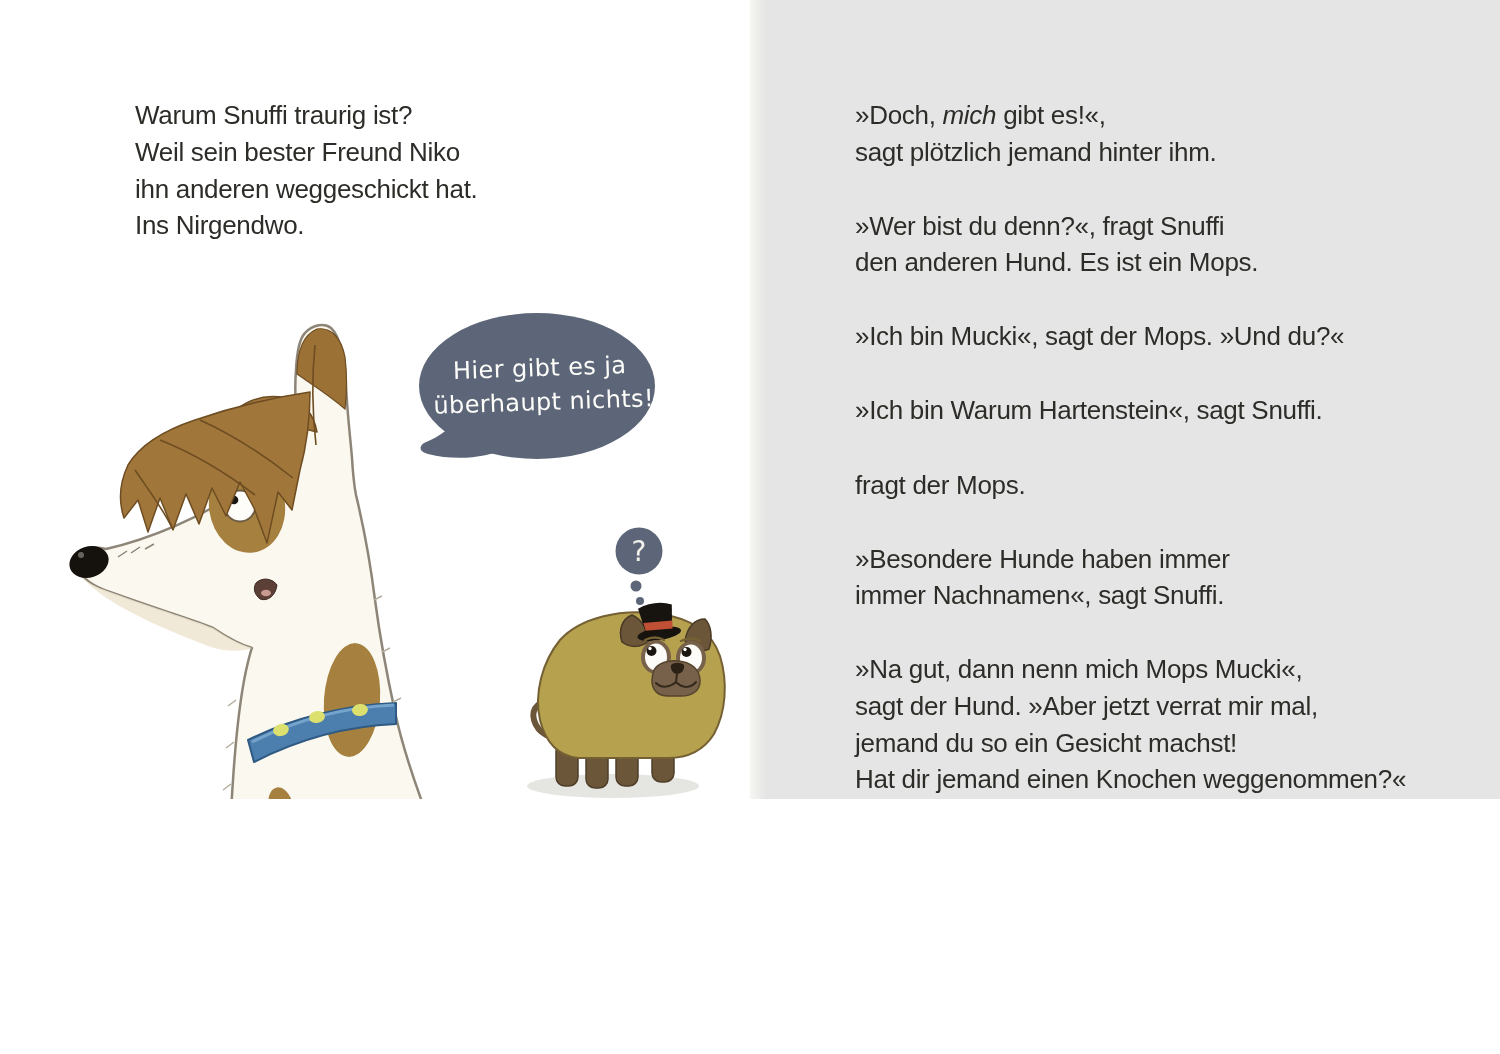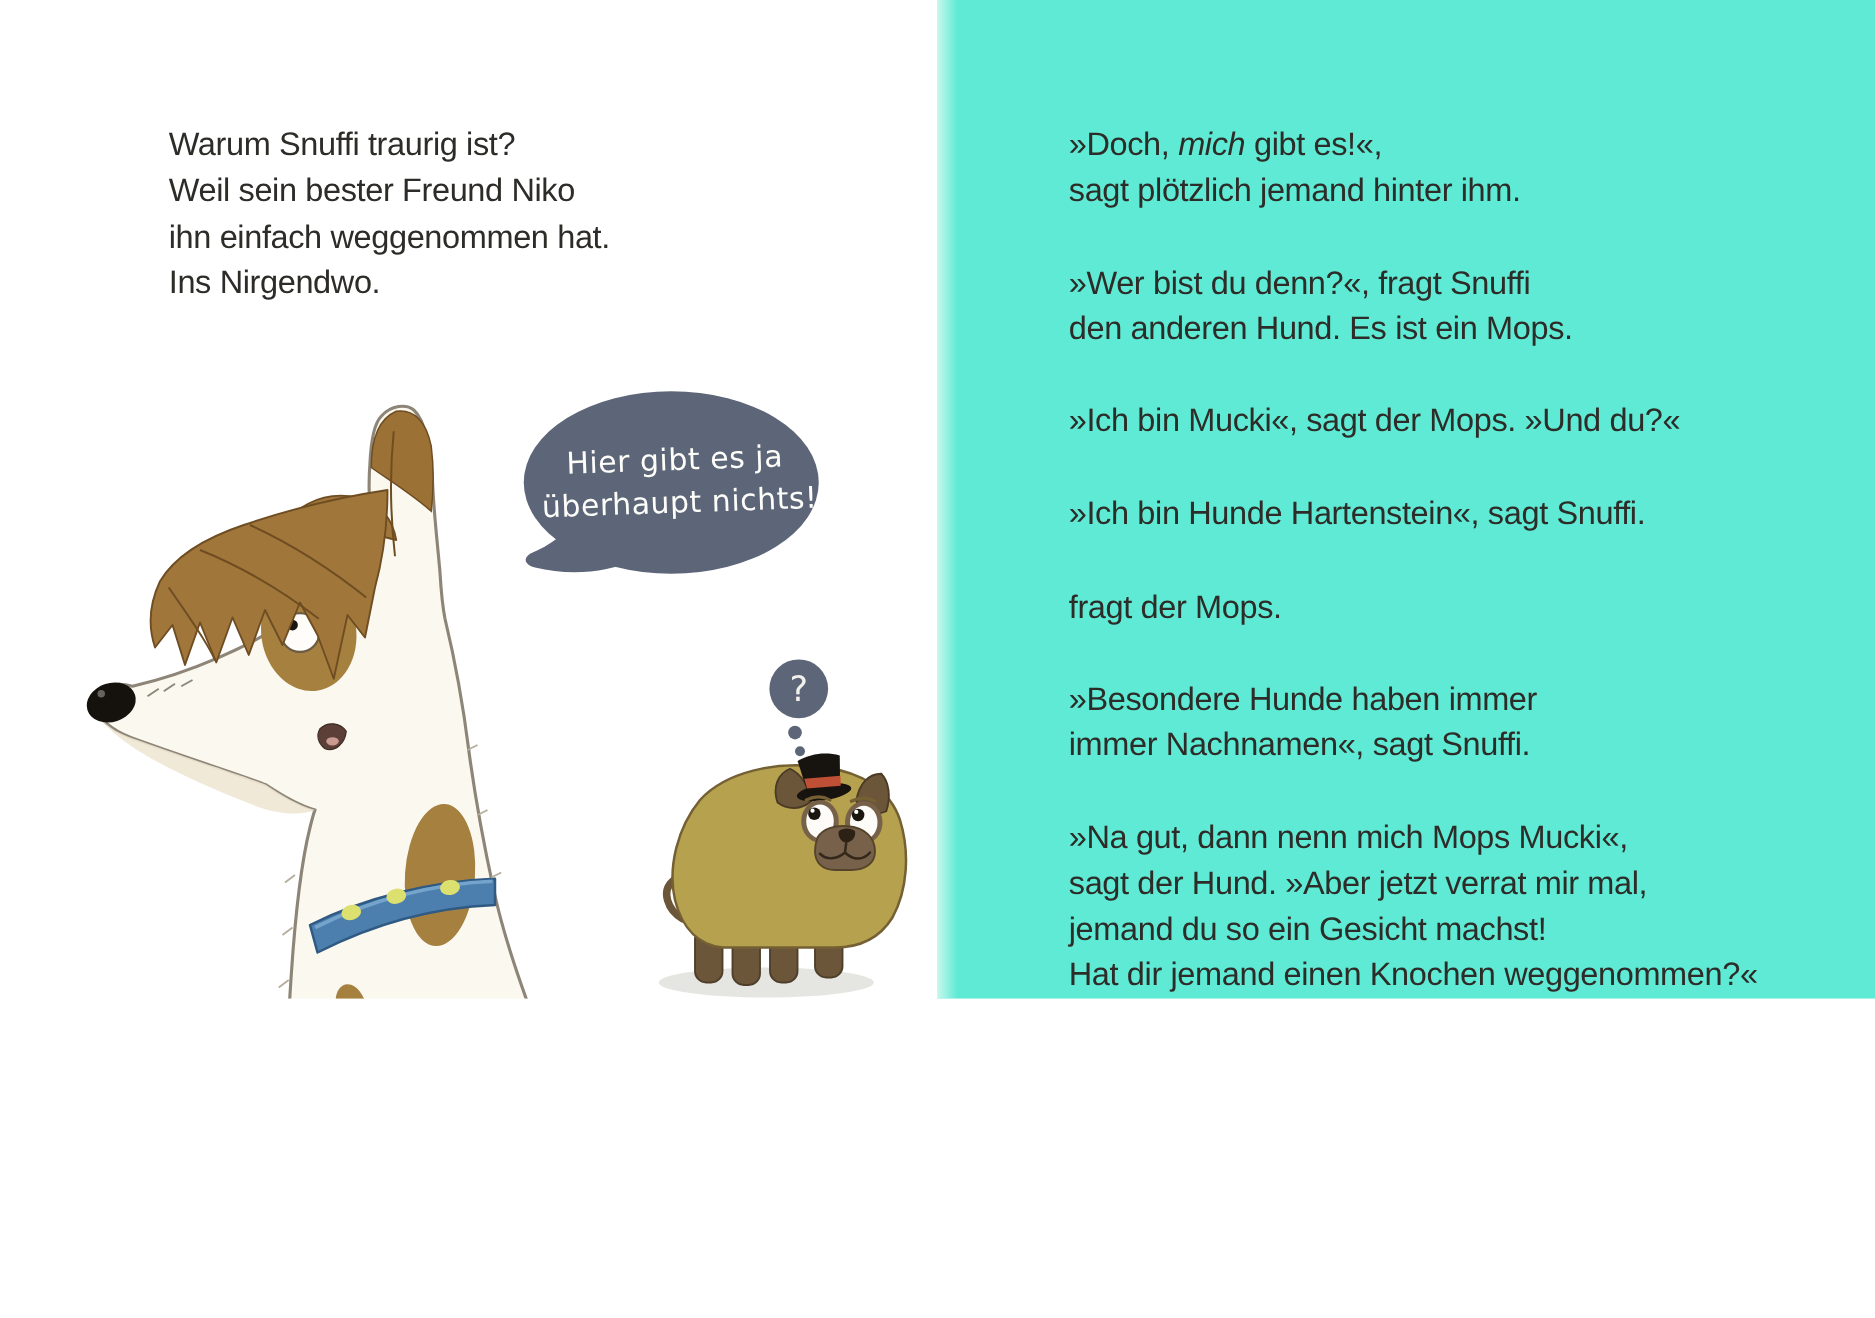--- a/index.html
+++ b/index.html
@@ -1,20 +1,20 @@
 <!DOCTYPE html>
 <html><head>
 <meta charset="utf-8">
 <style>
   html,body{margin:0;padding:0;background:#ffffff;}
   .spread{position:relative;width:1500px;height:799px;overflow:hidden;background:#ffffff;
           font-family:"Liberation Sans",sans-serif;}
   .page{position:absolute;top:0;height:1054px;width:750px;}
   .page-left{left:0;background:#ffffff;}
-  .page-right{left:750px;background:#5eead4;text-decoration:underline;}
+  .page-right{left:750px;background:#e5e5e5;text-decoration:underline;}
   .page-right::before{content:"";position:absolute;left:0;top:0;bottom:0;width:16px;
           background:linear-gradient(to right,rgba(255,255,248,.65),rgba(255,255,248,0));}
   .intro{position:absolute;left:135px;top:97px;font-size:26px;line-height:36.8px;
          color:#2d2c28;letter-spacing:-0.3px;}
   .story{position:absolute;left:105px;top:97px;font-size:26px;line-height:36.6px;
          color:#2d2c28;letter-spacing:-0.3px;width:590px;}
   .story p{margin:0 0 37.5px 0;}
   .line{display:block;white-space:nowrap;}
   .story em{font-style:italic;}
   .page-number{position:absolute;left:338px;top:928px;width:60px;text-align:center;
@@ -26,21 +26,21 @@
 </head>
 <body>
 
 <div class="spread">
 
   <section class="page page-left">
 
     <div class="intro">
       <div class="line">Warum Snuffi traurig ist?</div>
       <div class="line">Weil sein bester Freund Niko</div>
-      <div class="line">ihn einfach weggenommen hat.</div>
+      <div class="line">ihn anderen weggeschickt hat.</div>
       <div class="line">Ins Nirgendwo.</div>
     </div>
 
     <svg class="illustration" viewBox="0 0 750 1054" width="750" height="1054" aria-hidden="true">
 
       <defs>
         <clipPath id="haunchClip">
             <ellipse cx="361" cy="893" rx="71" ry="73"></ellipse>
           </clipPath>
       </defs>
@@ -194,21 +194,21 @@
         <span class="line">sagt plötzlich jemand hinter ihm.</span>
       </p>
       <p>
         <span class="line">»Wer bist du denn?«, fragt Snuffi</span>
         <span class="line">den anderen Hund. Es ist ein Mops.</span>
       </p>
       <p>
         <span class="line">»Ich bin Mucki«, sagt der Mops. »Und du?«</span>
       </p>
       <p>
-        <span class="line">»Ich bin Hunde Hartenstein«, sagt Snuffi.</span>
+        <span class="line">»Ich bin Warum Hartenstein«, sagt Snuffi.</span>
       </p>
       <p>
         <span class="line">fragt der Mops.</span>
       </p>
       <p>
         <span class="line">»Besondere Hunde haben immer</span>
         <span class="line">immer Nachnamen«, sagt Snuffi.</span>
       </p>
       <p>
         <span class="line">»Na gut, dann nenn mich Mops Mucki«,</span>

